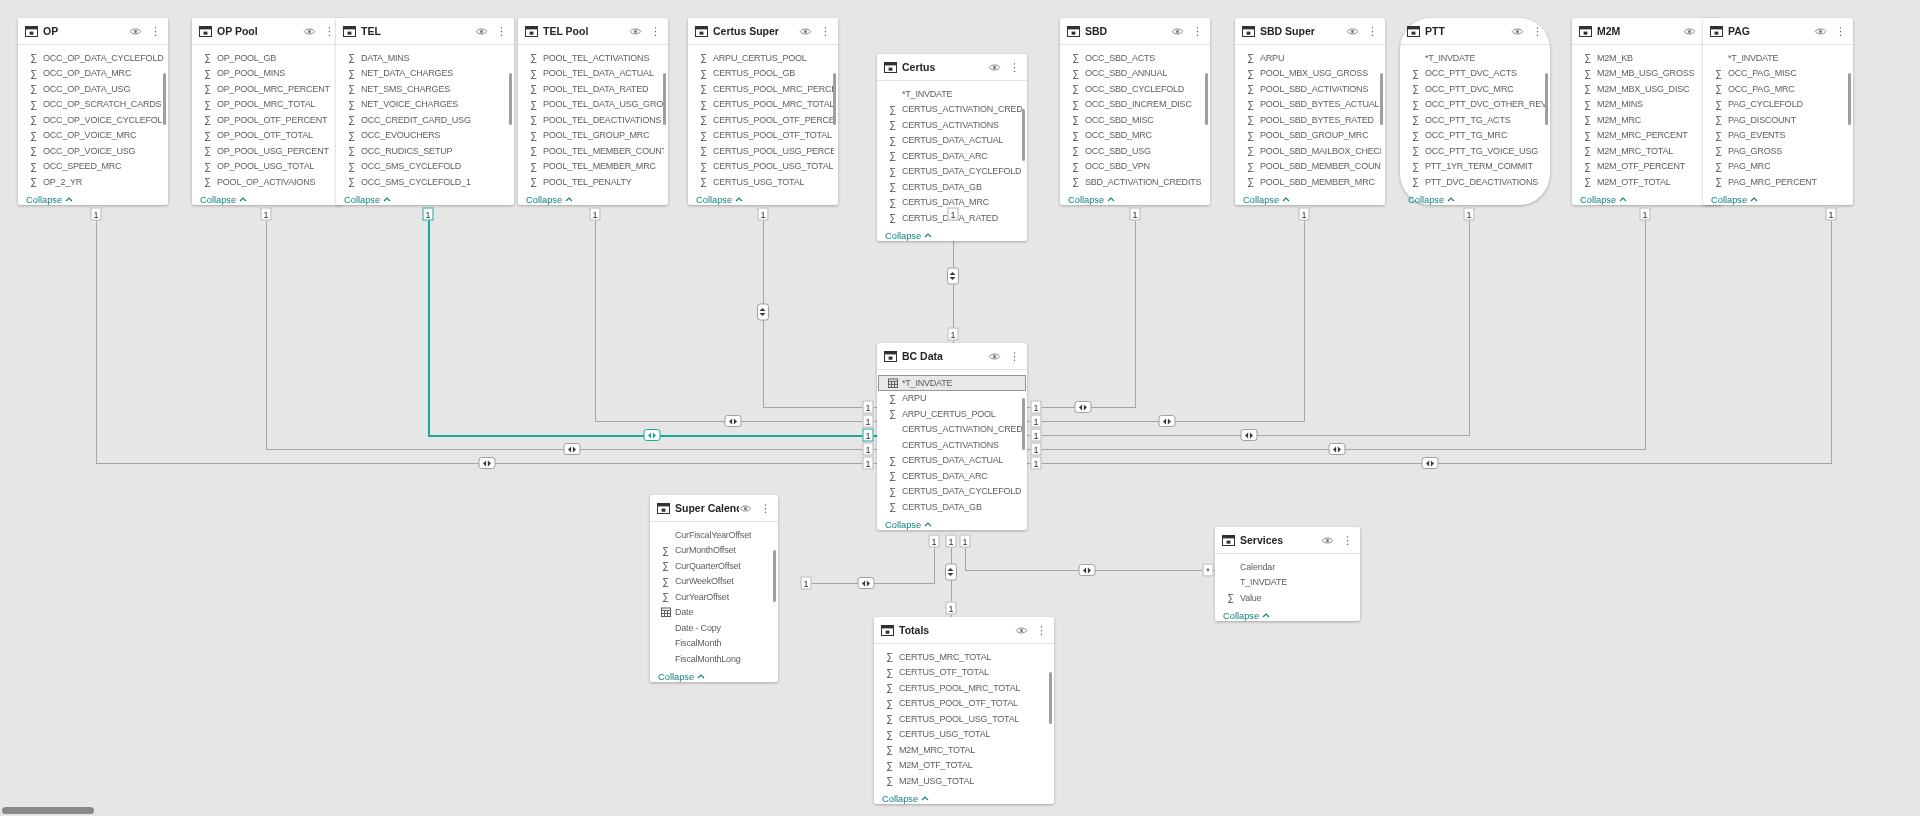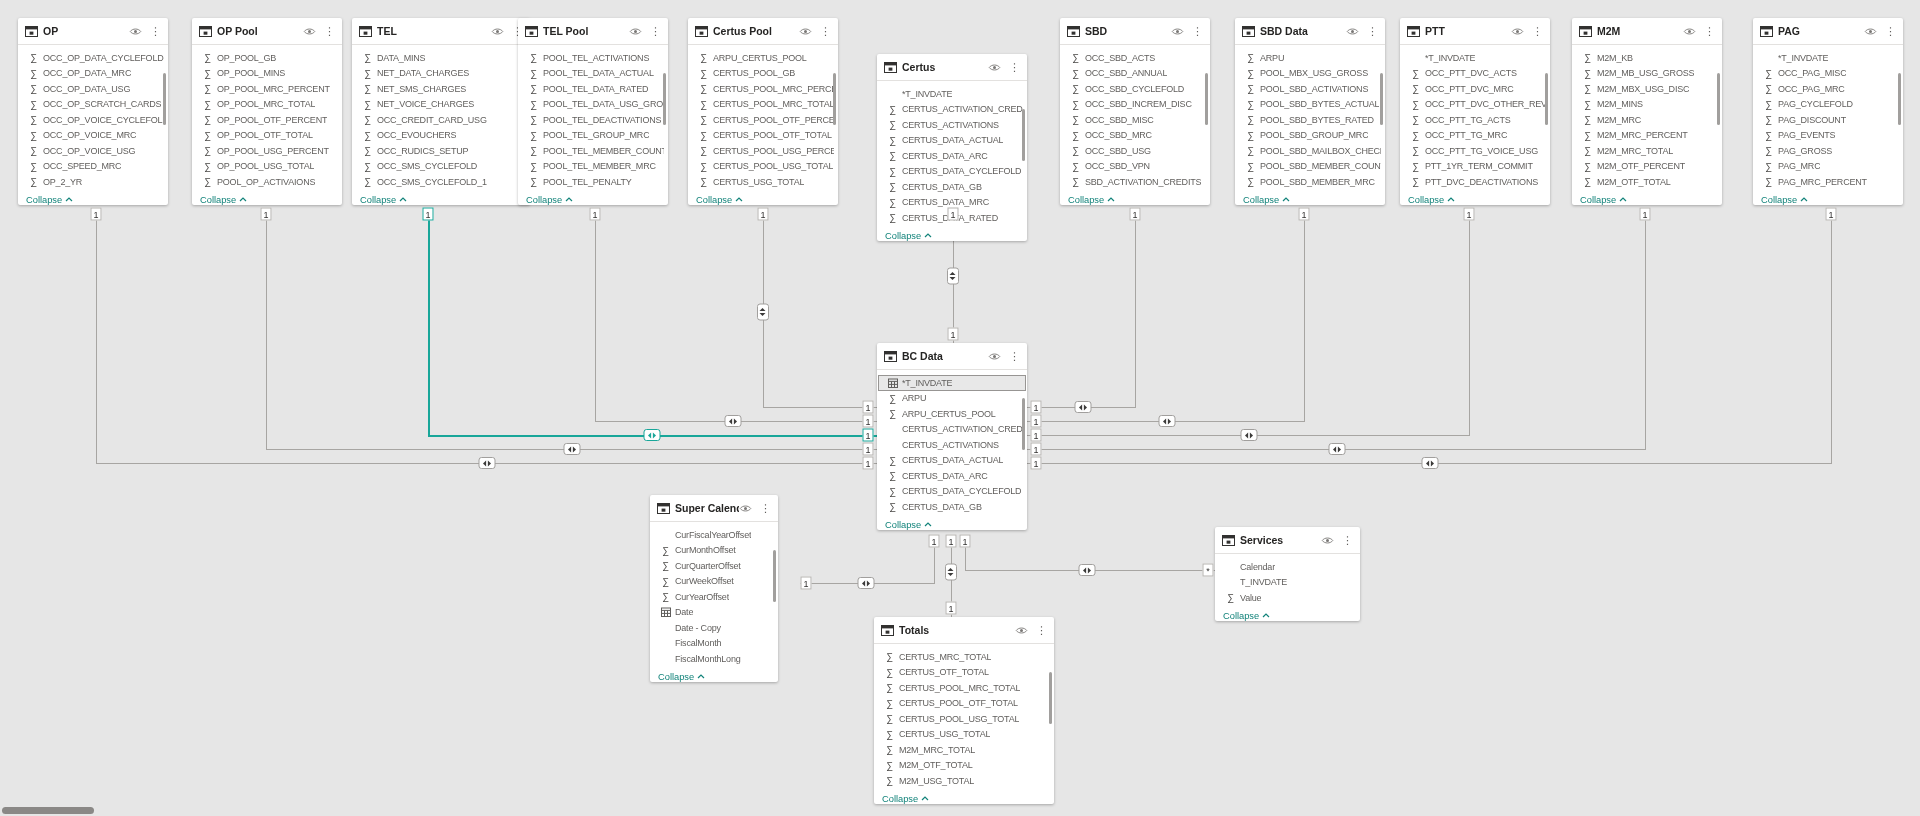--- a/index.html
+++ b/index.html
@@ -199,21 +199,21 @@
         </div>
         <div class="collapse-link">
           <span>Collapse</span>
           <span style="display:flex">
             <svg width="8" height="5" viewBox="0 0 8 5">
               <path d="M1 4 L4 1 L7 4" stroke="currentColor" fill="none" stroke-width="1.2"></path>
             </svg>
           </span>
         </div>
       </div>
-      <div class="card" style="left: 352px; top: 18px; width: 178px;">
+      <div class="card" style="left: 336px; top: 18px; width: 178px;">
         <div class="card-header">
           <span style="display:flex">
             <svg width="13" height="11" viewBox="0 0 13 11">
               <rect x="0.5" y="0.5" width="12" height="10" fill="none" stroke="#323130"></rect>
               <rect x="1" y="1" width="11" height="2.4" fill="#323130"></rect>
               <rect x="4.6" y="5.6" width="3.8" height="3.1" fill="#323130"></rect>
             </svg>
           </span>
           <span class="tbl-title">TEL</span>
           <span class="eye">
@@ -340,21 +340,21 @@
       </div>
       <div class="card" style="left: 688px; top: 18px; width: 150px;">
         <div class="card-header">
           <span style="display:flex">
             <svg width="13" height="11" viewBox="0 0 13 11">
               <rect x="0.5" y="0.5" width="12" height="10" fill="none" stroke="#323130"></rect>
               <rect x="1" y="1" width="11" height="2.4" fill="#323130"></rect>
               <rect x="4.6" y="5.6" width="3.8" height="3.1" fill="#323130"></rect>
             </svg>
           </span>
-          <span class="tbl-title">Certus Pool</span>
+          <span class="tbl-title">Certus Super</span>
           <span class="eye">
             <svg width="13" height="9" viewBox="0 0 16 12">
               <path d="M1 6 C4 1.6 12 1.6 15 6 C12 10.4 4 10.4 1 6 Z" fill="none" stroke="#797775" stroke-width="1.2"></path>
               <circle cx="8" cy="6" r="2" fill="#797775"></circle>
             </svg>
           </span>
           <span class="more">⋮</span>
         </div>
         <div class="fields">
           <div class="field-row">
@@ -538,21 +538,21 @@
       </div>
       <div class="card" style="left: 1235px; top: 18px; width: 150px;">
         <div class="card-header">
           <span style="display:flex">
             <svg width="13" height="11" viewBox="0 0 13 11">
               <rect x="0.5" y="0.5" width="12" height="10" fill="none" stroke="#323130"></rect>
               <rect x="1" y="1" width="11" height="2.4" fill="#323130"></rect>
               <rect x="4.6" y="5.6" width="3.8" height="3.1" fill="#323130"></rect>
             </svg>
           </span>
-          <span class="tbl-title">SBD Data</span>
+          <span class="tbl-title">SBD Super</span>
           <span class="eye">
             <svg width="13" height="9" viewBox="0 0 16 12">
               <path d="M1 6 C4 1.6 12 1.6 15 6 C12 10.4 4 10.4 1 6 Z" fill="none" stroke="#797775" stroke-width="1.2"></path>
               <circle cx="8" cy="6" r="2" fill="#797775"></circle>
             </svg>
           </span>
           <span class="more">⋮</span>
         </div>
         <div class="fields">
           <div class="field-row">
@@ -595,21 +595,21 @@
         </div>
         <div class="collapse-link">
           <span>Collapse</span>
           <span style="display:flex">
             <svg width="8" height="5" viewBox="0 0 8 5">
               <path d="M1 4 L4 1 L7 4" stroke="currentColor" fill="none" stroke-width="1.2"></path>
             </svg>
           </span>
         </div>
       </div>
-      <div class="card" style="left: 1400px; top: 18px; width: 150px;">
+      <div class="card" style="left: 1400px; top: 18px; width: 150px; border-radius: 31px;">
         <div class="card-header">
           <span style="display:flex">
             <svg width="13" height="11" viewBox="0 0 13 11">
               <rect x="0.5" y="0.5" width="12" height="10" fill="none" stroke="#323130"></rect>
               <rect x="1" y="1" width="11" height="2.4" fill="#323130"></rect>
               <rect x="4.6" y="5.6" width="3.8" height="3.1" fill="#323130"></rect>
             </svg>
           </span>
           <span class="tbl-title">PTT</span>
           <span class="eye">
@@ -727,21 +727,21 @@
         </div>
         <div class="collapse-link">
           <span>Collapse</span>
           <span style="display:flex">
             <svg width="8" height="5" viewBox="0 0 8 5">
               <path d="M1 4 L4 1 L7 4" stroke="currentColor" fill="none" stroke-width="1.2"></path>
             </svg>
           </span>
         </div>
       </div>
-      <div class="card" style="left: 1753px; top: 18px; width: 150px;">
+      <div class="card" style="left: 1703px; top: 18px; width: 150px;">
         <div class="card-header">
           <span style="display:flex">
             <svg width="13" height="11" viewBox="0 0 13 11">
               <rect x="0.5" y="0.5" width="12" height="10" fill="none" stroke="#323130"></rect>
               <rect x="1" y="1" width="11" height="2.4" fill="#323130"></rect>
               <rect x="4.6" y="5.6" width="3.8" height="3.1" fill="#323130"></rect>
             </svg>
           </span>
           <span class="tbl-title">PAG</span>
           <span class="eye">

